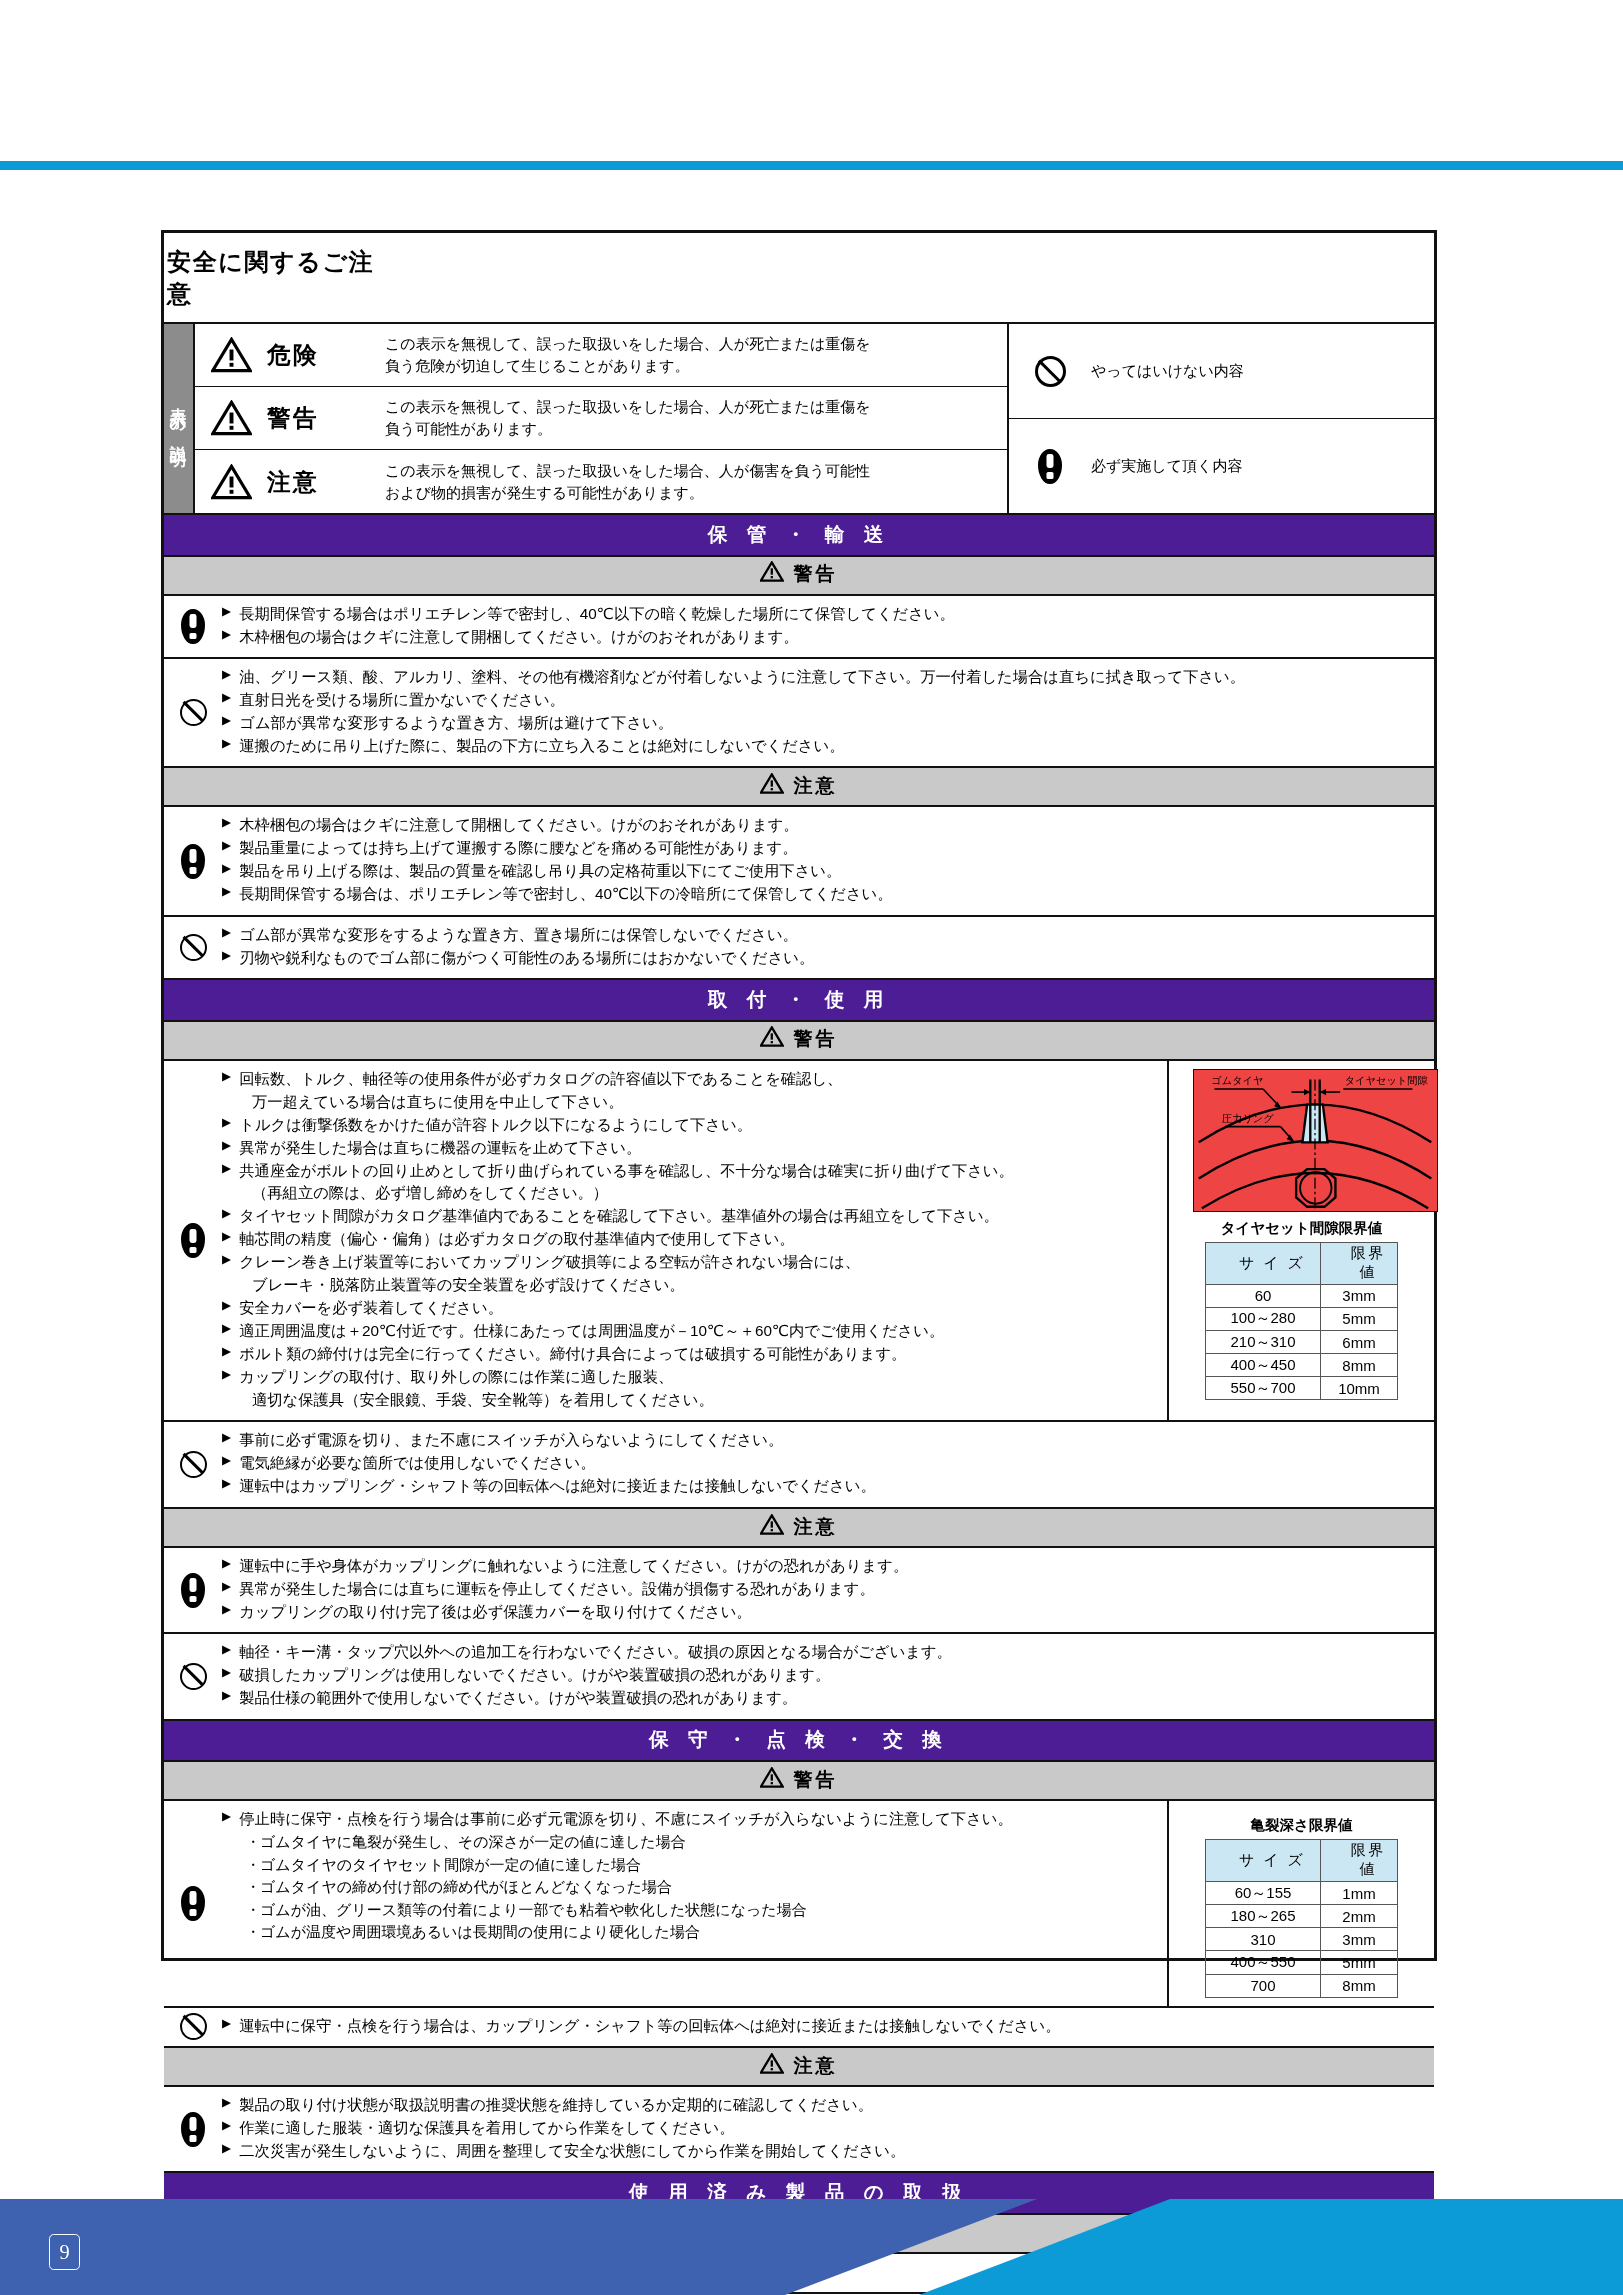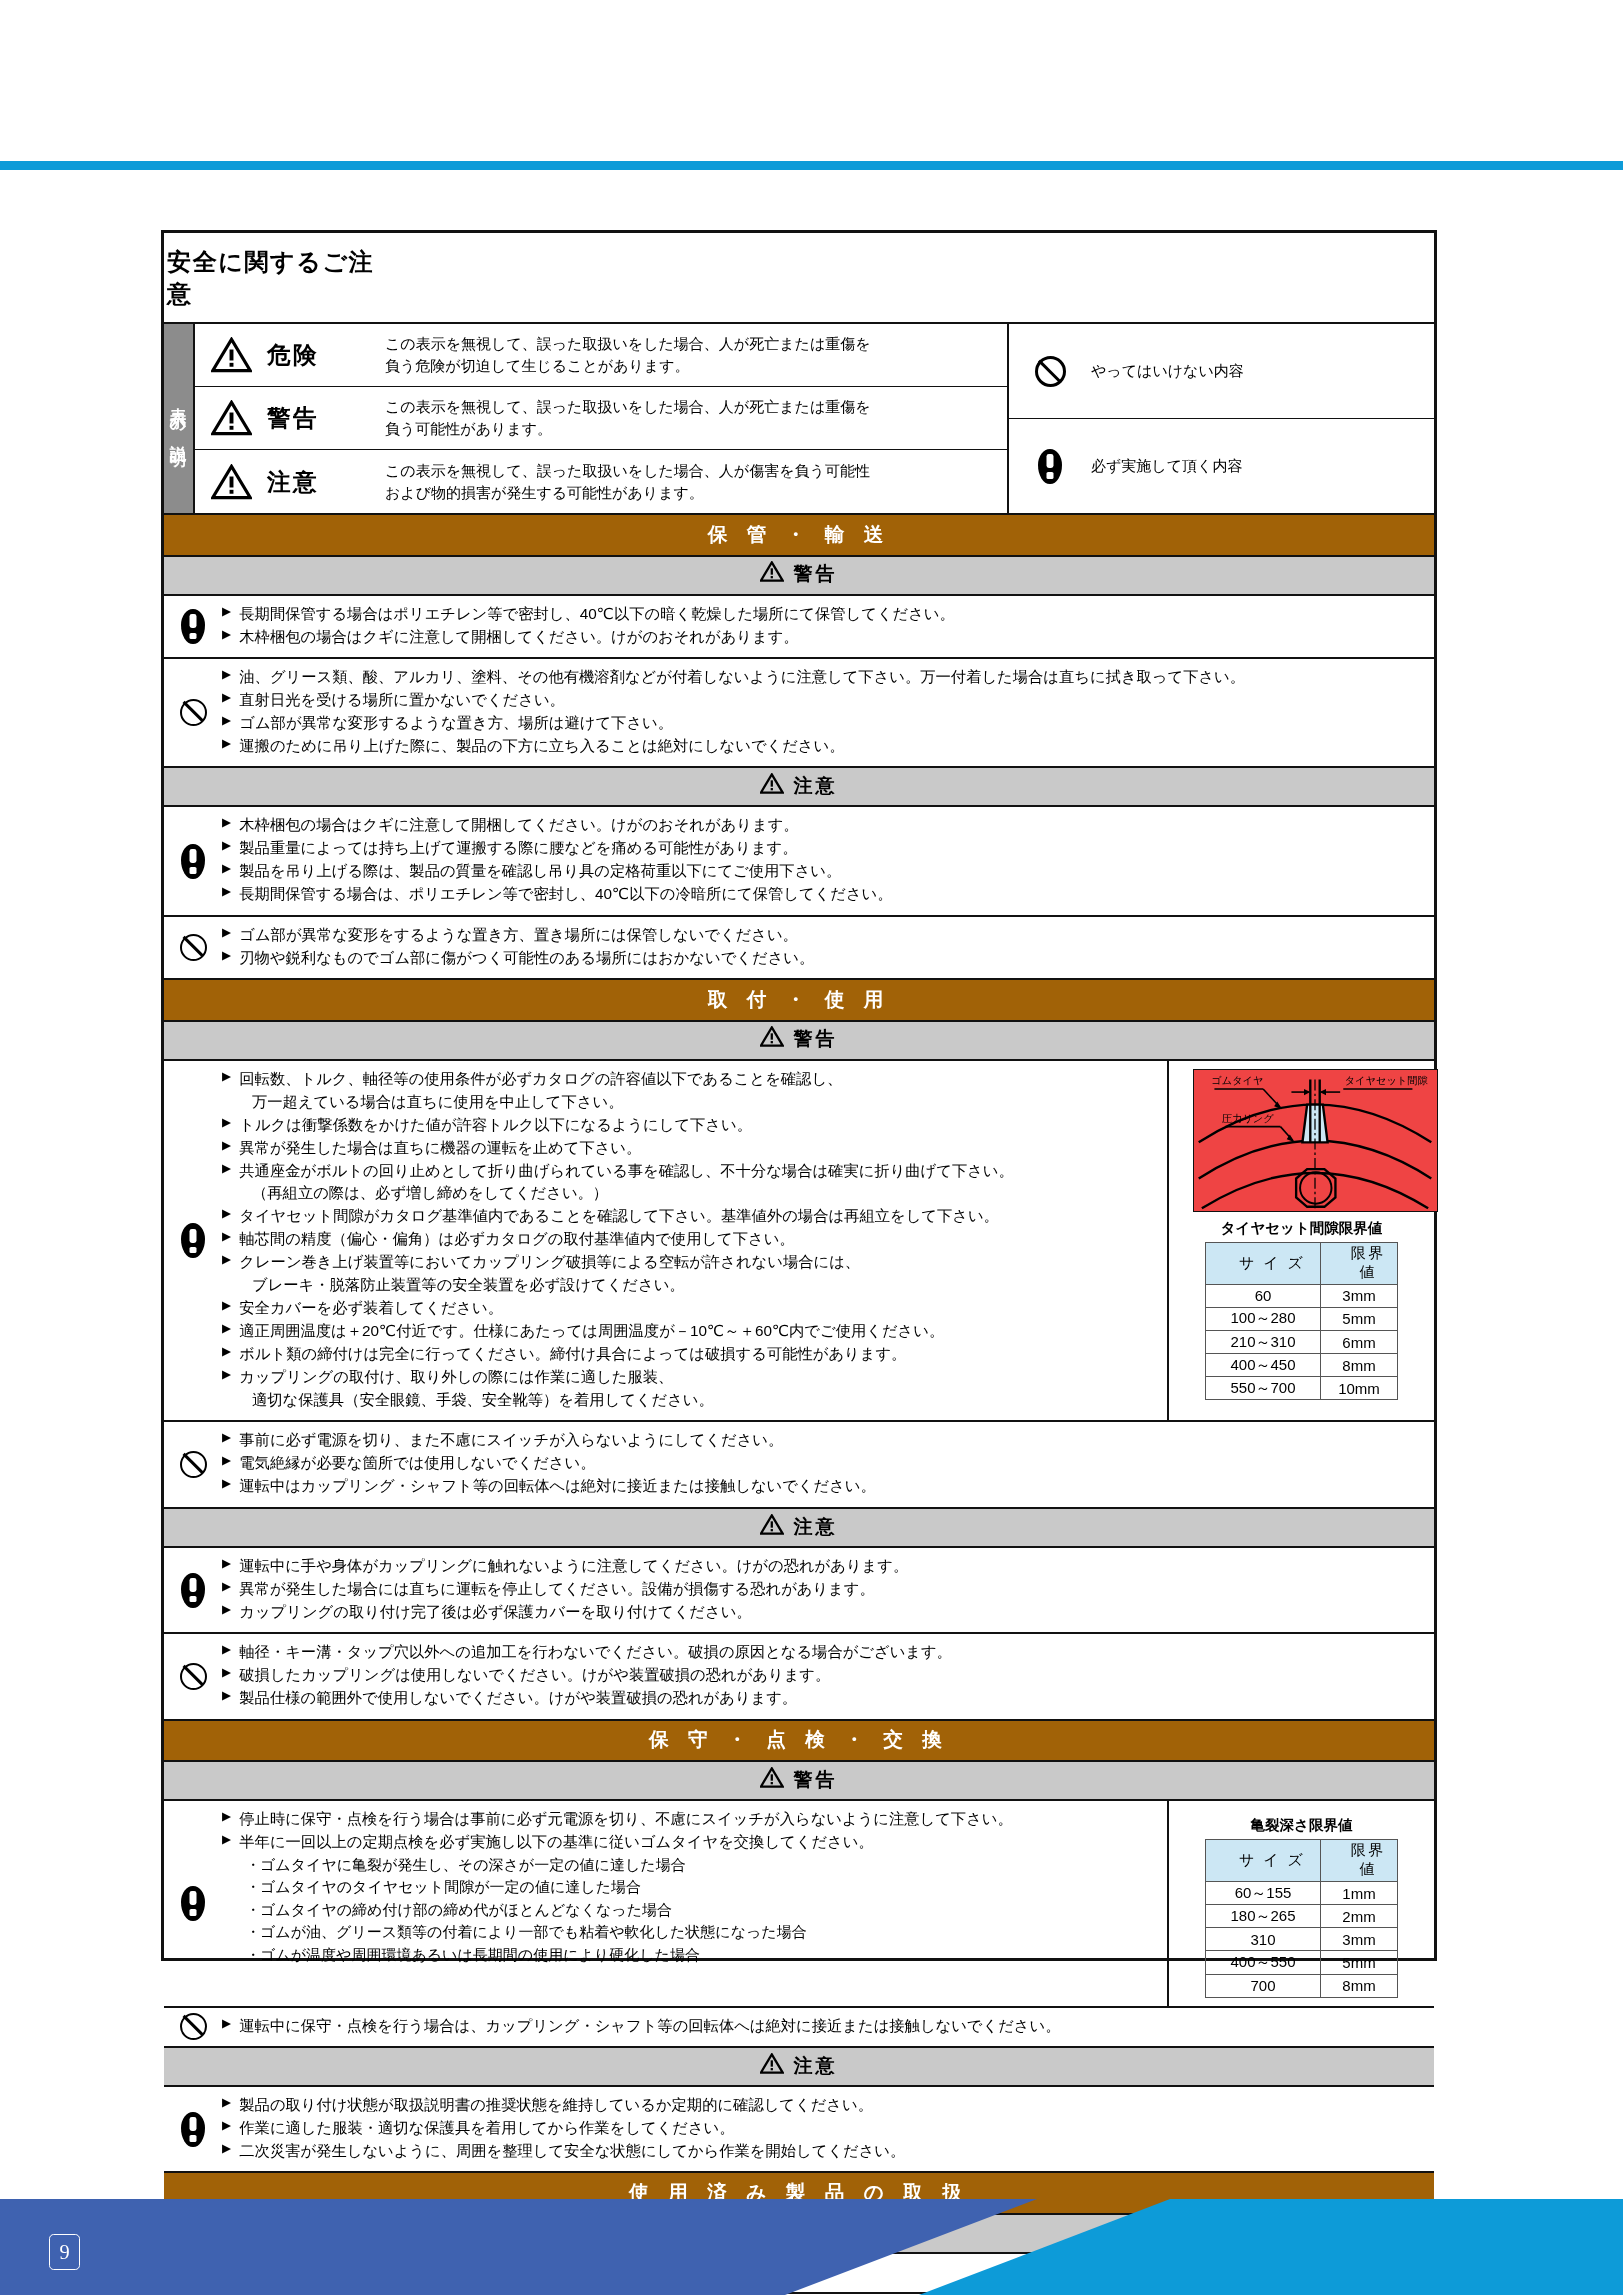--- a/index.html
+++ b/index.html
@@ -46,21 +46,21 @@
   .sig-tri { width:72px; display:flex; align-items:center; justify-content:center; }
   .sig-word { width:118px; font-size:23.6px; font-weight:bold; letter-spacing:2.4px; }
   .sig-txt { flex:1; font-size:15px; line-height:1.45; padding-right:6.3px; }
 
   .symrow { display:flex; align-items:center; height:auto; flex:1; padding:11px 0; border-bottom:1.6px solid #111; }
   .symrow:last-child { border-bottom:0; }
   .sym-ico { width:82px; display:flex; align-items:center; justify-content:center; }
   .sym-lbl { font-size:15px; }
 
   
-  .sec-bar { width:100%; background:#a16207; color:#fff; text-align:center;
+  .sec-bar { width:100%; background:#4c1d95; color:#fff; text-align:center;
              font-size:19.6px; font-weight:bold; letter-spacing:7px; padding:5.5px 0 7px;
              border-top:2.4px solid #111; }
   
   .alert-bar { width:100%; background:#c9c9c9; text-align:center; padding:4.7px 0 6.3px;
                border-top:2.4px solid #111; font-size:19px; font-weight:bold; letter-spacing:3.1px;
                display:flex; align-items:center; justify-content:center; gap:9.4px; }
 
   
   .blk { display:flex; width:100%; border-top:2.4px solid #111; }
   .blk-ico { width:58px; min-width:58px; display:flex; align-items:center; justify-content:center; }
@@ -409,21 +409,20 @@
       <span>警告</span>
     </div>
 
     <div class="split">
       <div class="split-l">
         <div class="blk-ico">
             <div class="ico-excl"></div>
           </div>
         <div class="blk-body">
           <div class="li">停止時に保守・点検を行う場合は事前に必ず元電源を切り、不慮にスイッチが入らないように注意して下さい。</div>
-          <div class="li">半年に一回以上の定期点検を必ず実施し以下の基準に従いゴムタイヤを交換してください。</div>
           <div class="li sub">ゴムタイヤに亀裂が発生し、その深さが一定の値に達した場合</div>
           <div class="li sub">ゴムタイヤのタイヤセット間隙が一定の値に達した場合</div>
           <div class="li sub">ゴムタイヤの締め付け部の締め代がほとんどなくなった場合</div>
           <div class="li sub">ゴムが油、グリース類等の付着により一部でも粘着や軟化した状態になった場合</div>
           <div class="li sub">ゴムが温度や周囲環境あるいは長期間の使用により硬化した場合</div>
         </div>
       </div>
       <div class="split-r">
         <div class="fig-cap">亀裂深さ限界値</div>
         <table class="lim">

